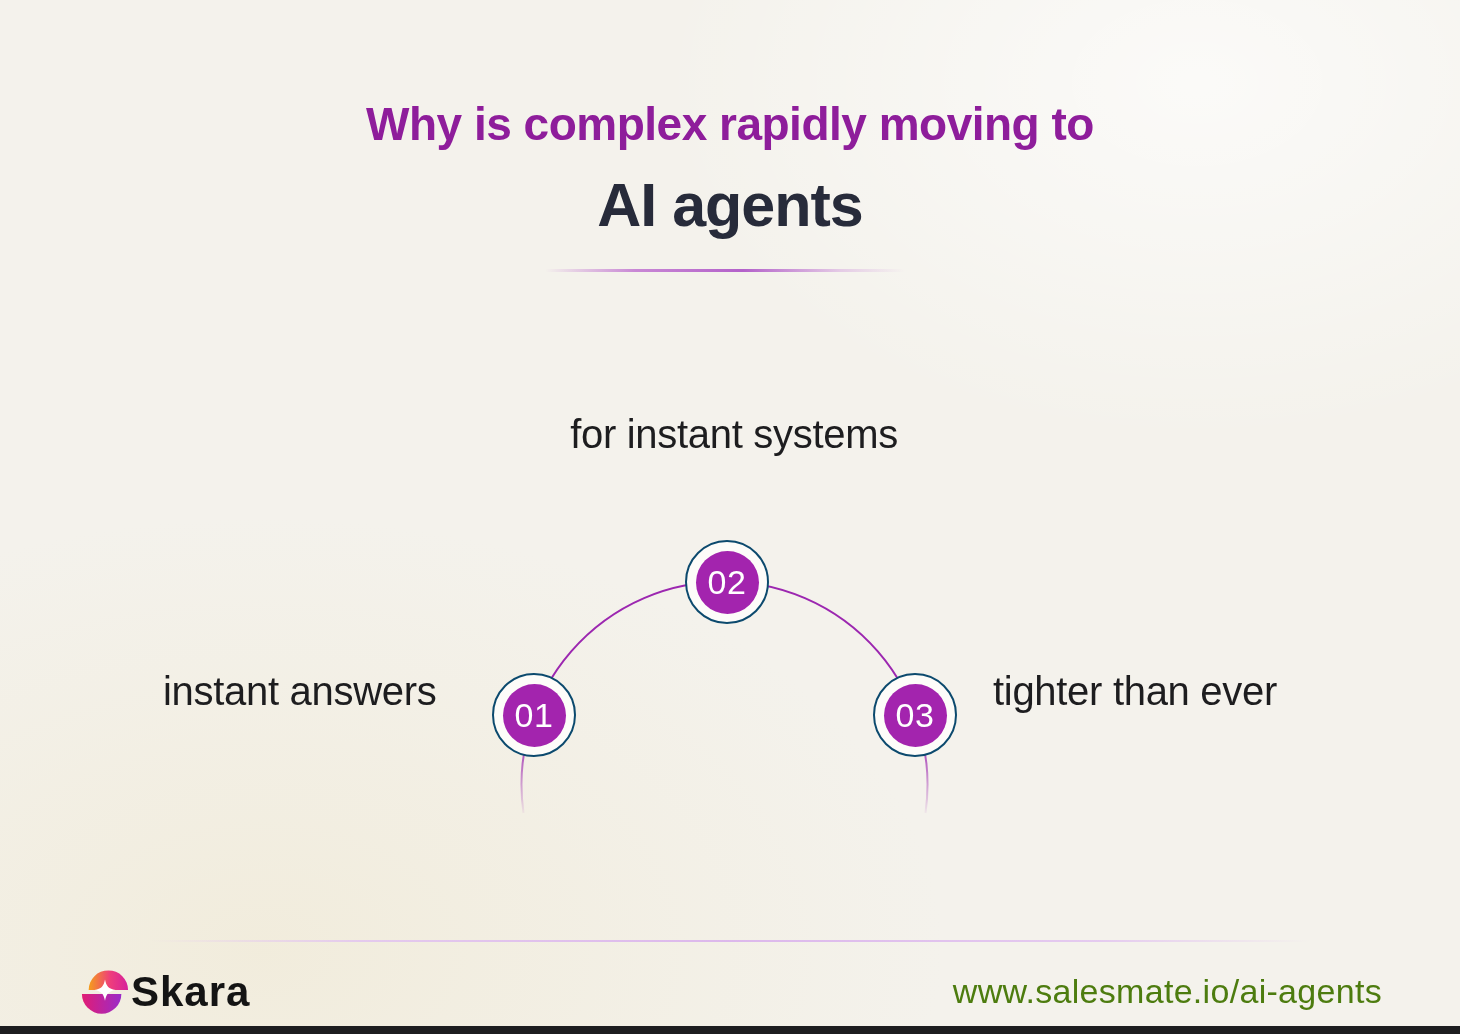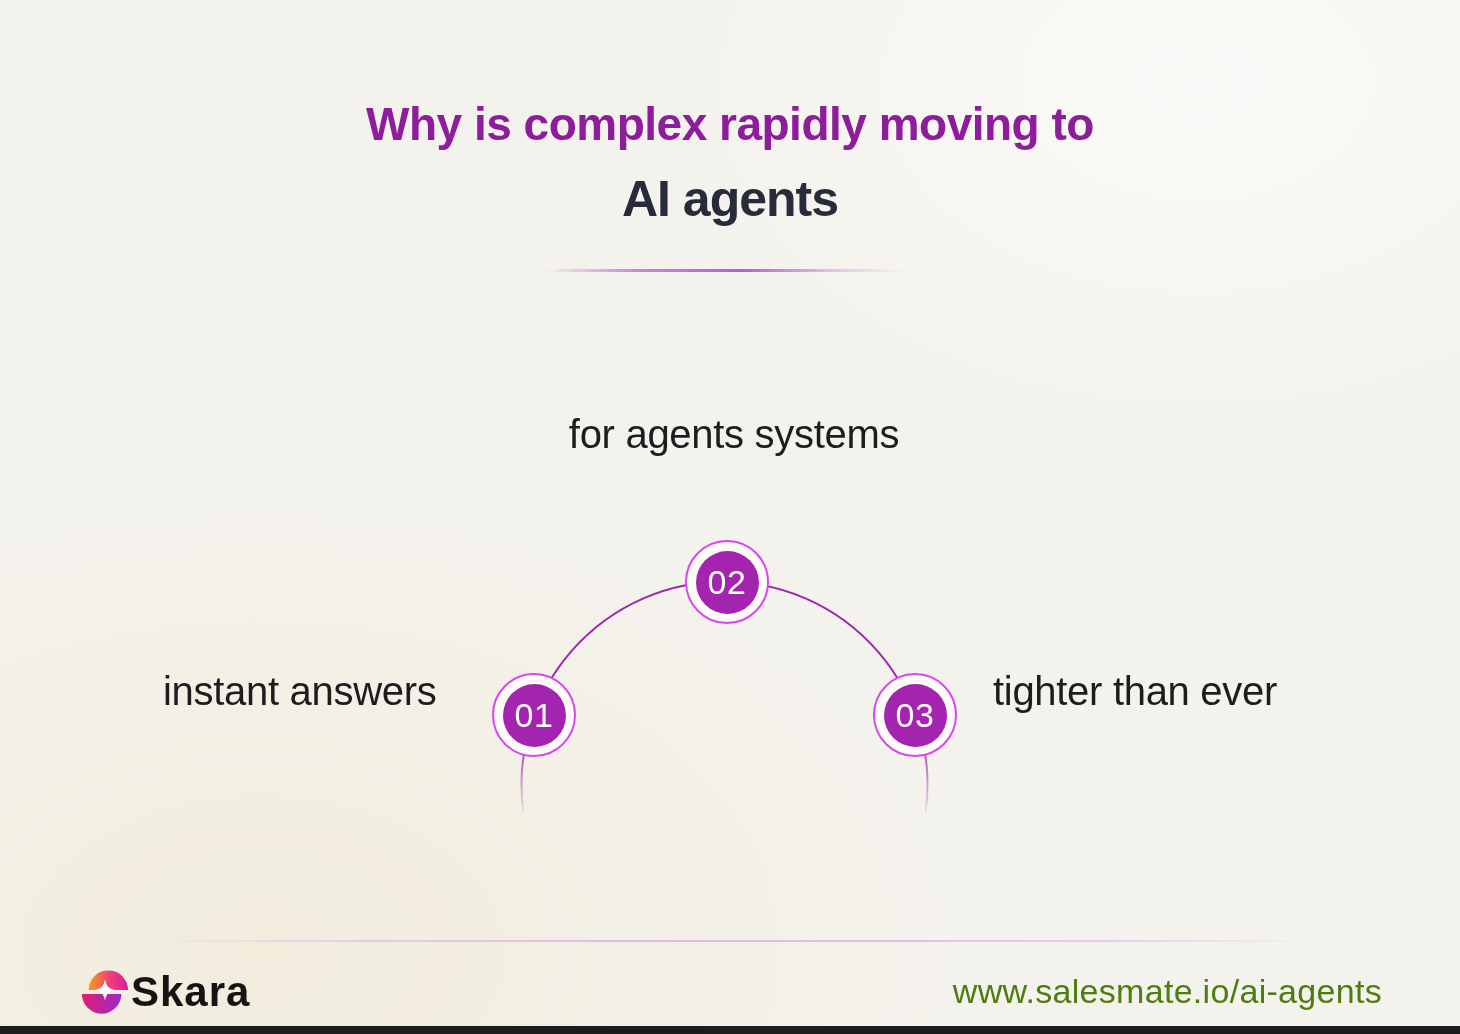--- a/index.html
+++ b/index.html
@@ -13,33 +13,33 @@
   }
   .abs{position:absolute;}
 
   
   .kicker{
     left:0;top:97px;width:1460px;text-align:center;
     font-size:46px;font-weight:700;letter-spacing:-0.5px;color:#8e1d9b;
   }
   .main-title{
     left:0;top:170px;width:1460px;text-align:center;
-    font-size:50px;font-weight:700;letter-spacing:-1px;color:#272b3a;
+    font-size:61px;font-weight:700;letter-spacing:-1px;color:#272b3a;
   }
   .title-underline{
     left:545px;top:269px;width:360px;height:3px;border-radius:2px;
     background:linear-gradient(90deg, rgba(198,128,214,0) 0%, rgba(186,100,205,0.75) 25%,
       rgba(168,72,196,0.85) 55%, rgba(198,128,214,0.35) 82%, rgba(198,128,214,0) 100%);
   }
 
   
   .arc-svg{left:0;top:0;width:1460px;height:1034px;pointer-events:none;}
   .node{
     width:84px;height:84px;border-radius:50%;
-    background:#fdfcf9;border:2px solid #d946ef;
+    background:#fdfcf9;border:2px solid #0c4a6e;
     display:flex;align-items:center;justify-content:center;box-sizing:border-box;
   }
   .node-inner{
     width:63px;height:63px;border-radius:50%;background:#a324ae;
     display:flex;align-items:center;justify-content:center;
     color:#ffffff;font-size:34px;font-weight:500;letter-spacing:0.5px;
   }
   .node-01{left:492px;top:673px;}
   .node-02{left:685px;top:540px;}
   .node-03{left:873px;top:673px;}
@@ -85,21 +85,21 @@
   <div class="node-inner">01</div>
 </div>
 <div class="abs node node-02">
   <div class="node-inner">02</div>
 </div>
 <div class="abs node node-03">
   <div class="node-inner">03</div>
 </div>
 
 <div class="abs caption caption-top">
-  <span>for agents systems</span>
+  <span>for instant systems</span>
 </div>
 <div class="abs caption caption-left">
   <span>instant answers</span>
 </div>
 <div class="abs caption caption-right">
   <span>tighter than ever</span>
 </div>
 
 <div class="abs footer-divider"></div>
 

